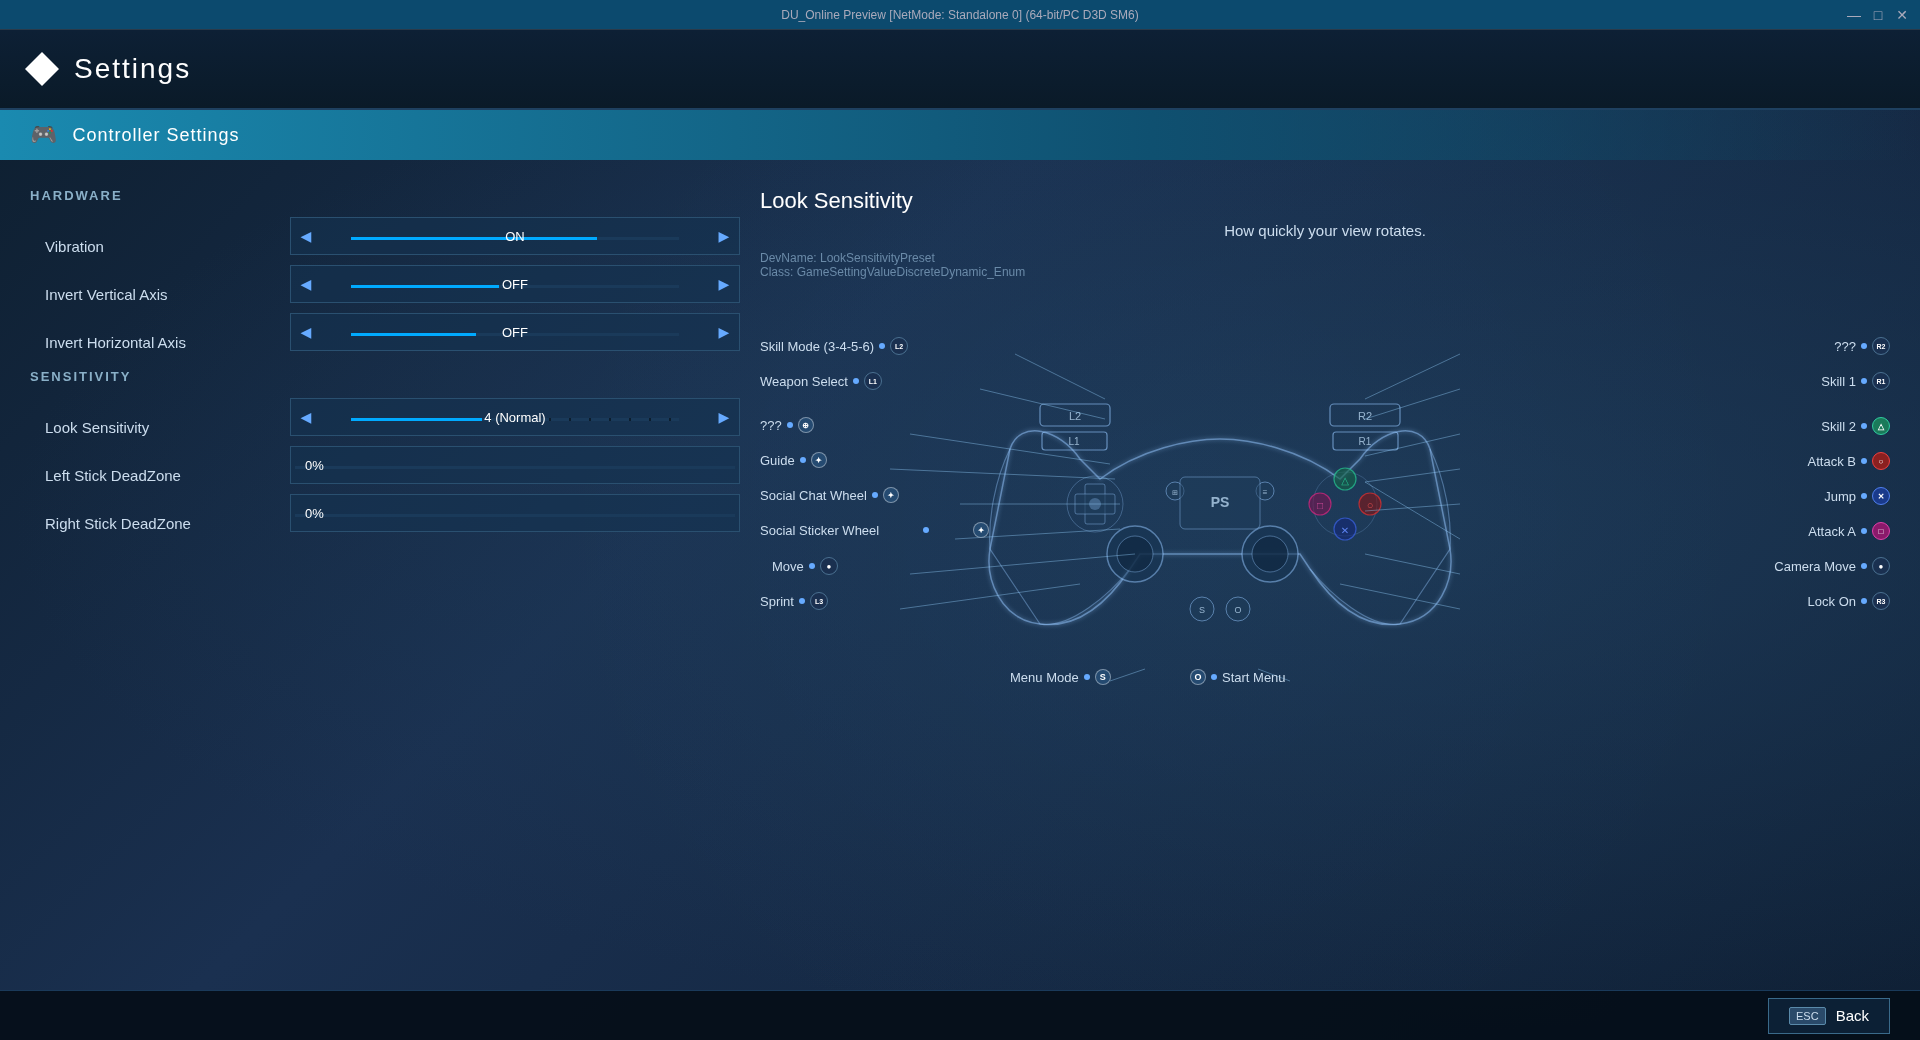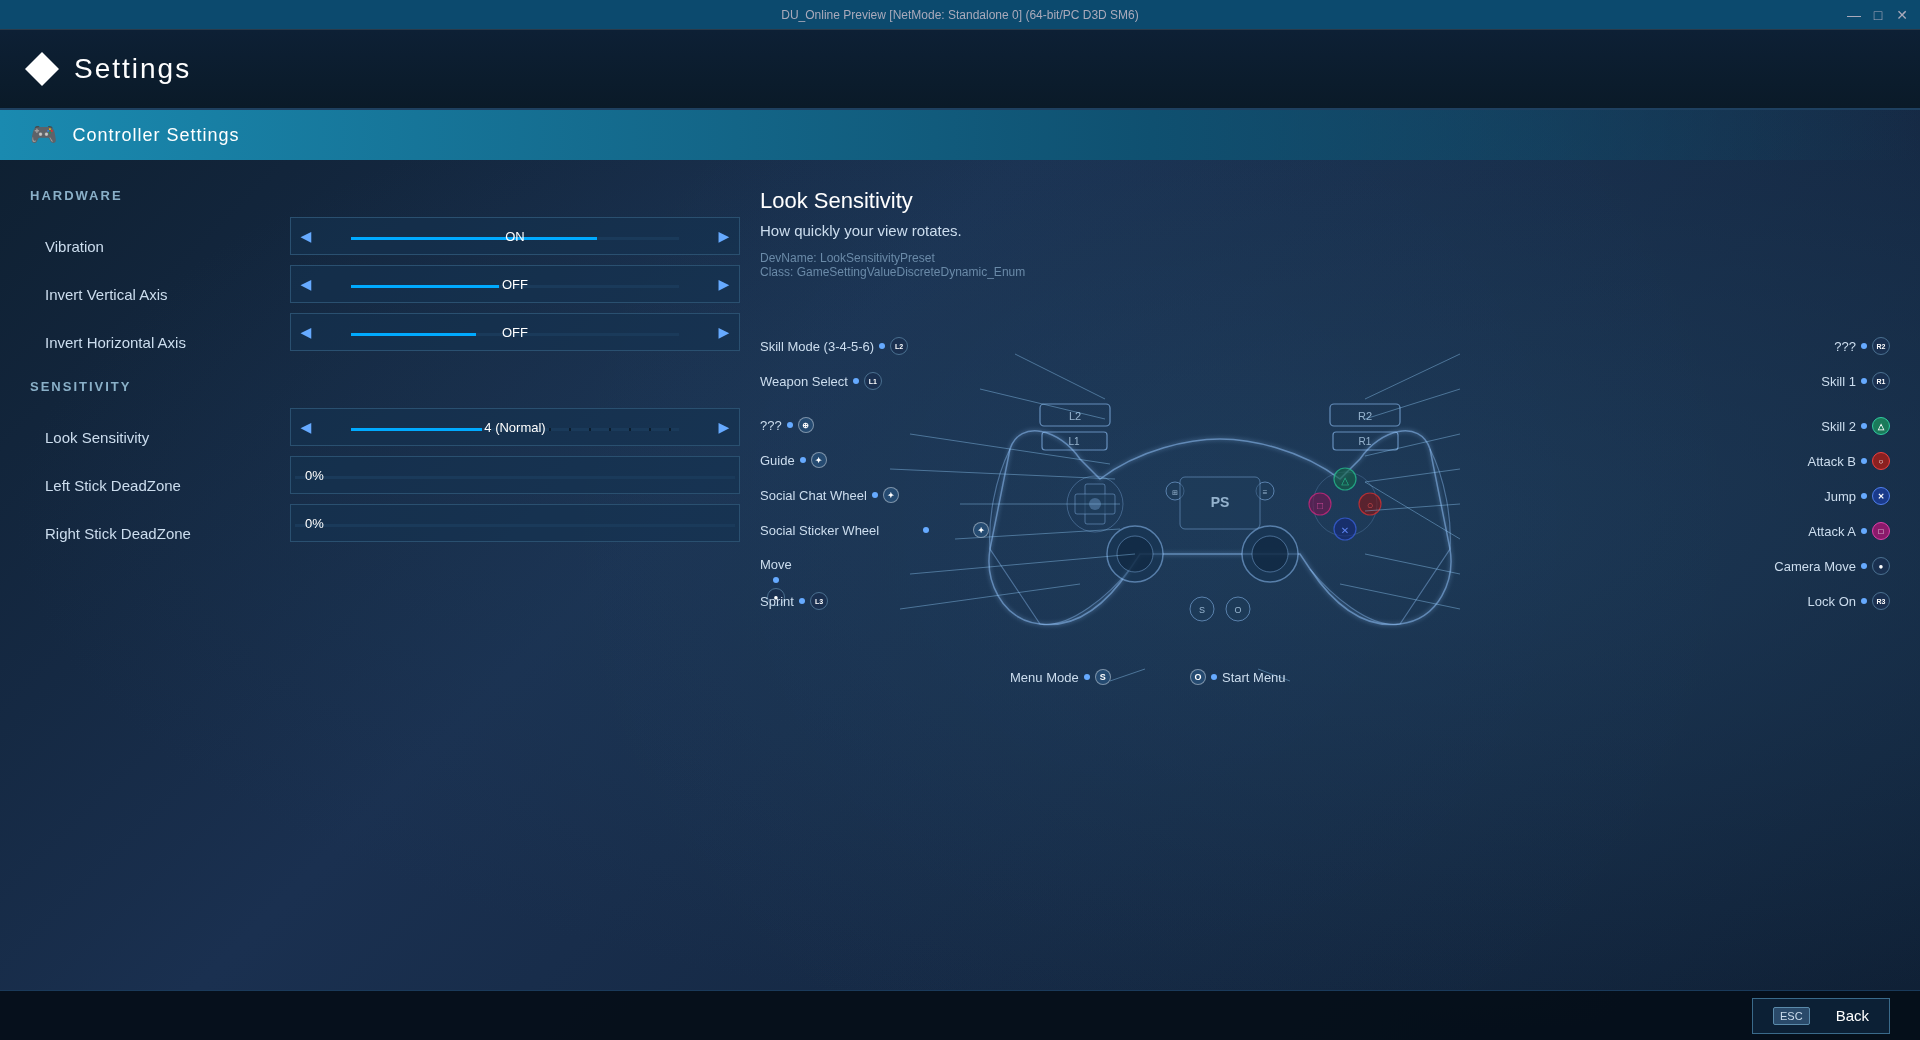--- a/index.html
+++ b/index.html
@@ -132,21 +132,21 @@
       width: 710px;
       flex-shrink: 0;
     }
 
     .group-label {
       font-size: 13px;
       font-weight: 700;
       color: #8ab0c8;
       letter-spacing: 2px;
       margin-bottom: 12px;
-      margin-top: 28px;
+      margin-top: 18px;
     }
 
     .group-label:first-child {
       margin-top: 0;
     }
 
     .setting-row {
       display: flex;
       align-items: flex-end;
       margin-bottom: 8px;
@@ -222,20 +222,21 @@
       font-size: 22px;
       color: #fff;
       font-weight: 400;
       margin-bottom: 8px;
     }
 
     .sensitivity-desc {
       font-size: 15px;
       color: #cde;
       margin-bottom: 12px;
+      text-align: center;
     }
 
     .sensitivity-devname {
       font-size: 12px;
       color: #6a8aa8;
     }
 
     .sensitivity-class {
       font-size: 12px;
       color: #6a8aa8;
@@ -253,21 +254,21 @@
       border-top: 1px solid #1a3a5a;
       display: flex;
       align-items: center;
       justify-content: flex-end;
       padding: 0 30px;
     }
 
     .back-button {
       display: flex;
       align-items: center;
-      gap: 26px;
+      gap: 10px;
       padding: 8px 20px;
       background: rgba(20,50,80,0.5);
       border: 1px solid #3a6a8a;
       color: #fff;
       font-size: 15px;
       cursor: pointer;
     }
 
     .esc-badge {
       background: #2a4a6a;
@@ -610,21 +611,21 @@
         <div class="label-dot"></div>
         <div class="btn-badge share-badge" style="font-size:8px;">✦</div>
       </div>
 
       <div class="lbl" style="left:0; top:223px;gap:44px;">
         <span>Social Sticker  Wheel</span>
         <div class="label-dot"></div>
         <div class="btn-badge share-badge" style="font-size:8px;">✦</div>
       </div>
 
-      <div class="lbl" style="left:0; top:258px;flex-direction:column;">
+      <div class="lbl" style="left:12px; top:258px;">
         <span>Move</span>
         <div class="label-dot"></div>
         <div class="btn-badge stick-badge" style="font-size:8px;">●</div>
       </div>
 
       <div class="lbl" style="left:0; top:293px;">
         <span>Sprint</span>
         <div class="label-dot"></div>
         <div class="btn-badge l-badge">L3</div>
       </div>

